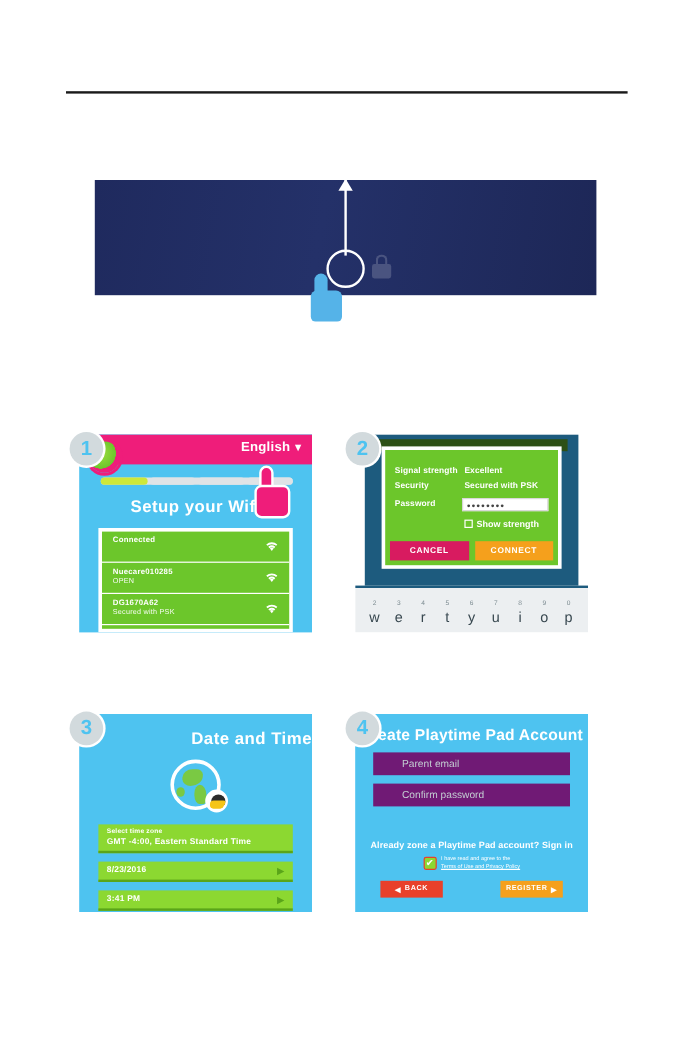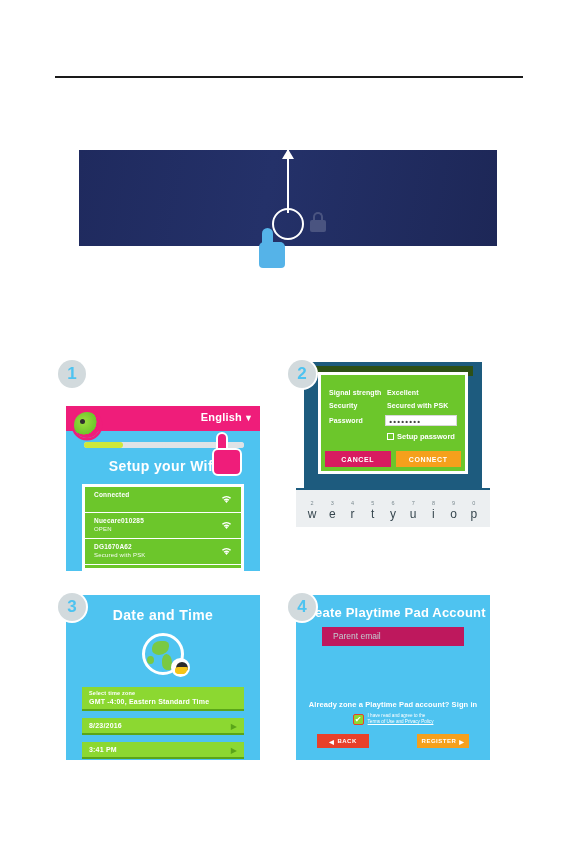--- a/index.html
+++ b/index.html
@@ -75,21 +75,21 @@
     position: absolute; z-index: 40;
     width: 28px; height: 28px; border-radius: 50%;
     background: #d2dadd;
     color: #4ec3f0;
     font-weight: bold; font-size: 17px;
     display: flex; align-items: center; justify-content: center;
     box-shadow: 0 0 0 2px #ffffff;
   }
 
   
-  #panel1 { left: 66px; top: 362px; width: 194px; height: 165px; margin-top: 44px; }
+  #panel1 { left: 66px; top: 362px; width: 194px; height: 165px; }
   .p1-topbar {
     position: absolute; left: 0; top: 0; width: 100%; height: 25px;
     background: #ef1d7a;
   }
   .p1-logo {
     position: absolute; left: 8px; top: 6px; width: 26px; height: 26px;
     border-radius: 50%;
     background: radial-gradient(circle at 38% 38%, #9ede3f 0%, #6cc62b 55%, #ef1d7a 56%);
     box-shadow: 0 0 0 2.5px #ef1d7a;
     overflow: hidden;
@@ -177,21 +177,21 @@
     display: flex; align-items: flex-end; justify-content: space-around;
     padding: 0 6px 6px 6px;
   }
   .kb-key { position: relative; text-align: center; width: 16px; }
   .kb-key .num { display: block; font-size: 5.5px; color: #7b8a90; line-height: 7px; }
   .kb-key .ltr { display: block; font-size: 12px; color: #37474f; line-height: 14px; }
 
   
   #panel3 { left: 66px; top: 595px; width: 194px; height: 165px; }
   .p3-title {
-    position: absolute; left: 0; top: 12px; width: 100%; text-align: center;
+    position: absolute; left: 0; top: 12px; width: 100%; text-align: right;
     color: #ffffff; font-size: 14px; font-weight: bold; letter-spacing: .4px;
   }
   .globe {
     position: absolute; left: 50%; top: 38px; transform: translateX(-50%);
     width: 42px; height: 42px; border-radius: 50%;
     border: 3px solid #ffffff; background: #4ec3f0; overflow: visible;
   }
   .globe .land1 { position: absolute; left: 7px; top: 5px; width: 17px; height: 14px; background: #7ac943; border-radius: 50% 30% 60% 40%; }
   .globe .land2 { position: absolute; left: 17px; top: 18px; width: 10px; height: 16px; background: #7ac943; border-radius: 50% 60% 30% 50%; }
   .globe .land3 { position: absolute; left: 2px; top: 20px; width: 7px; height: 8px; background: #7ac943; border-radius: 50%; }
@@ -211,23 +211,23 @@
   .p3-row .v { font-size: 7px; font-weight: bold; line-height: 9px; letter-spacing: .2px; }
   .p3-row .arrow { position: absolute; right: 7px; top: 50%; transform: translateY(-50%); font-size: 8px; color: #5aa519; }
 
   
   #panel4 { left: 296px; top: 595px; width: 194px; height: 165px; }
   .p4-title {
     position: absolute; left: 0; top: 10px; width: 100%; text-align: center;
     color: #ffffff; font-size: 13px; font-weight: bold; letter-spacing: .2px; white-space: nowrap;
   }
   .p4-input {
-    position: relative; margin: 0 auto 7px auto; width: 142px; height: 19px;
-    background: #be185d; color: #c3cdd2; font-size: 8.5px;
-    line-height: 19px; padding-left: 11px; overflow: hidden;
+    position: relative; margin: 0 auto 7px auto; width: 164px; height: 19px;
+    background: #701a75; color: #c3cdd2; font-size: 8.5px;
+    line-height: 19px; padding-left: 24px; overflow: hidden;
   }
   .p4-inputs { position: absolute; left: 0; top: 32px; width: 100%; }
   .p4-signin {
     position: absolute; left: 0; top: 105px; width: 100%; text-align: center;
     color: #ffffff; font-size: 7.5px; font-weight: bold; letter-spacing: .1px;
   }
   .p4-terms {
     position: absolute; left: 0; top: 118px; width: 100%;
     display: flex; align-items: center; justify-content: center; gap: 4px;
   }
@@ -326,21 +326,21 @@
           <div class="p2-field">
             <span class="lbl">Security</span>
             <span class="val">Secured with PSK</span>
           </div>
           <div class="p2-field">
             <span class="lbl">Password</span>
             <span class="p2-pwd-box">••••••••</span>
           </div>
           <div class="p2-showpw">
             <span class="p2-chk"></span>
-            <span>Setup password</span>
+            <span>Show strength</span>
           </div>
           <div class="p2-btns">
             <div class="p2-btn cancel">CANCEL</div>
             <div class="p2-btn connect">CONNECT</div>
           </div>
         </div>
       </div>
     </div>
     <div class="p2-keyboard">
       <div class="kb-key">
@@ -405,20 +405,21 @@
         <span class="arrow">▶</span>
       </div>
     </div>
   </div>
   <div class="badge" style="left:58px;top:593px;">3</div>
 
   <div class="panel" id="panel4">
     <div class="p4-title">Create Playtime Pad Account</div>
     <div class="p4-inputs">
       <div class="p4-input">Parent email</div>
+      <div class="p4-input">Confirm password</div>
     </div>
     <div class="p4-signin">Already zone a Playtime Pad account? Sign in</div>
     <div class="p4-terms">
       <span class="p4-check">✔</span>
       <span class="p4-terms-txt">
         <span>I have read and agree to the</span>
         <u>Terms of Use and Privacy Policy</u>
       </span>
     </div>
     <div class="p4-btns">

